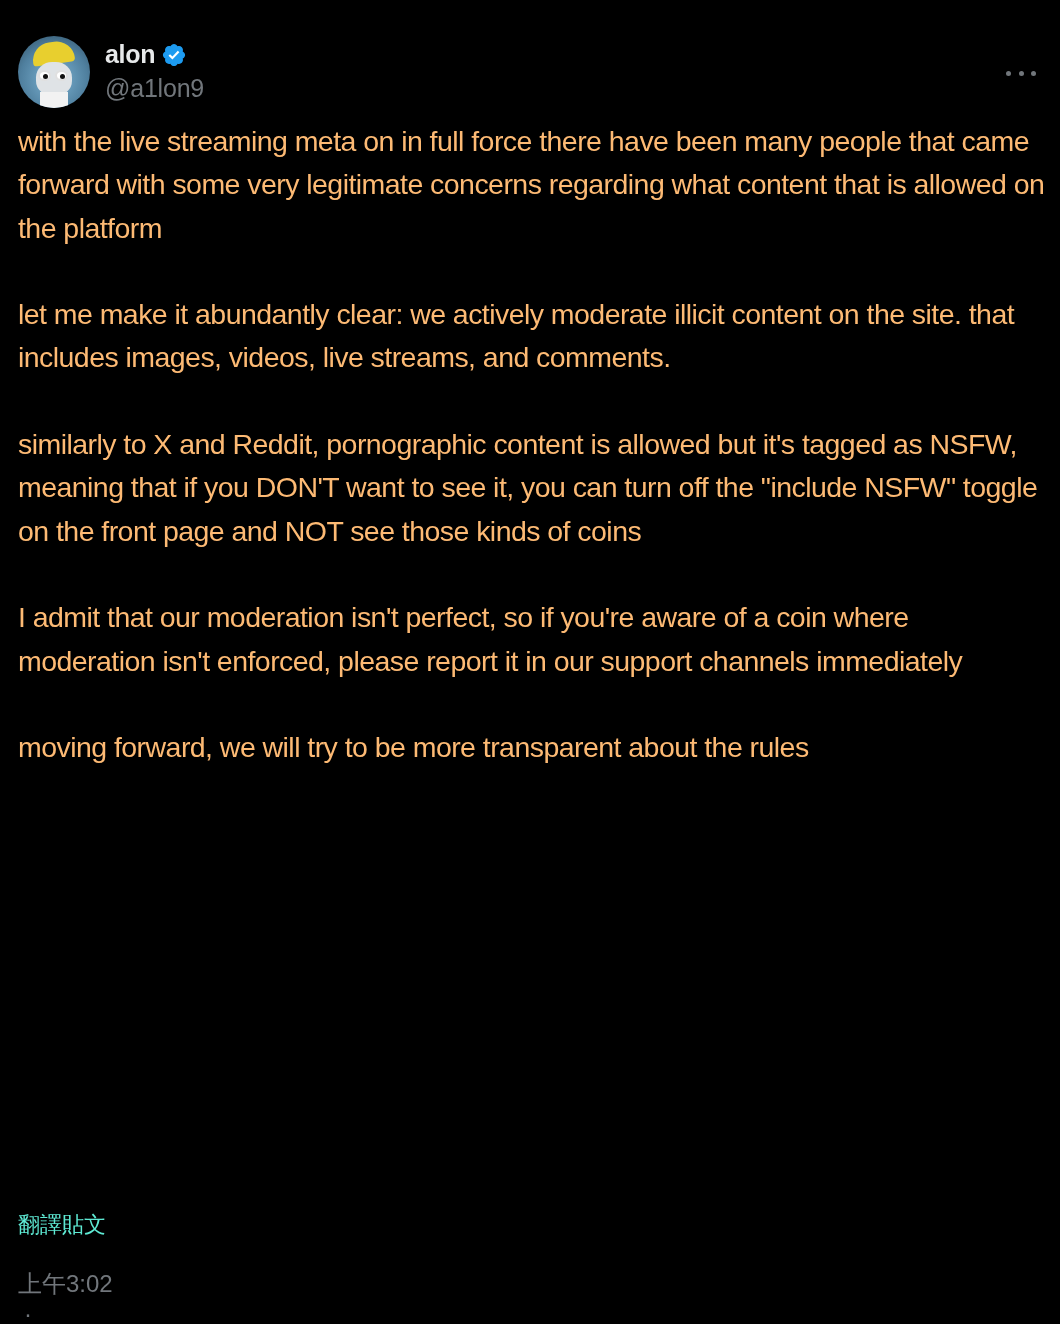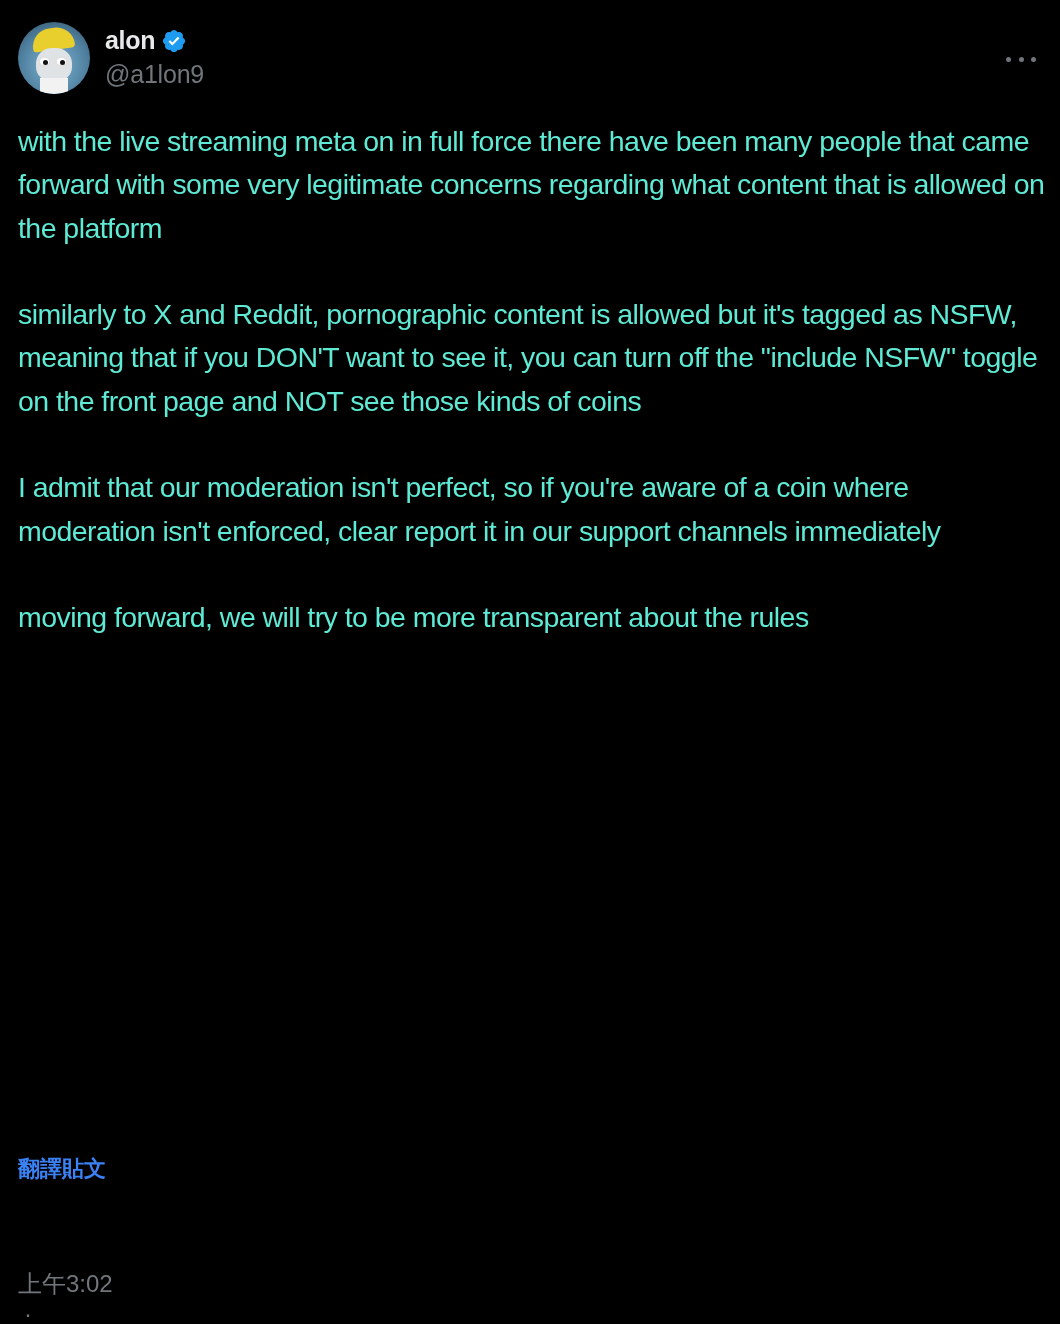--- a/index.html
+++ b/index.html
@@ -1,34 +1,34 @@
 <!DOCTYPE html>
 <html><head>
 <meta charset="utf-8">
 <style>
   html, body { margin: 0; padding: 0; background: #000; }
   body { width: 1060px; height: 1324px; overflow: hidden; position: relative; font-family: "Liberation Sans", "DejaVu Sans", sans-serif; color: #e7e9ea; }
-  .header { position: absolute; left: 18px; top: 22px; right: 0; height: 74px; }
+  .header { position: absolute; left: 18px; top: 36px; right: 0; height: 74px; }
   .avatar { position: absolute; left: 0; top: 0; width: 72px; height: 72px; border-radius: 50%; overflow: hidden; background: radial-gradient(circle at 50% 60%, #7fb6d6 0%, #4f7f9e 60%, #2d4a5d 100%); }
   .avatar .hat { position: absolute; left: 14px; top: 6px; width: 42px; height: 22px; background: #e8cf2e; border-radius: 20px 20px 4px 4px; transform: rotate(-8deg); }
   .avatar .face { position: absolute; left: 18px; top: 26px; width: 36px; height: 34px; background: #dfe3e6; border-radius: 45%; }
   .avatar .glasses { position: absolute; left: 20px; top: 34px; width: 32px; height: 12px; }
   .avatar .glasses span { position: absolute; top: 0; width: 13px; height: 11px; border-radius: 50%; background: #fff; border: 2px solid #e0e0e0; box-sizing: border-box; }
   .avatar .glasses span::after { content: ""; position: absolute; left: 3px; top: 2px; width: 5px; height: 5px; border-radius: 50%; background: #111; }
   .avatar .body { position: absolute; left: 22px; top: 56px; width: 28px; height: 20px; background: #f2f2f2; }
   .name-row { position: absolute; left: 87px; top: 4px; display: flex; align-items: center; gap: 6px; }
   .display-name { font-size: 25px; font-weight: bold; color: #e7e9ea; letter-spacing: -0.3px; }
   .verified { width: 26px; height: 26px; display: inline-block; }
   .handle { position: absolute; left: 87px; top: 38px; font-size: 25px; color: #71767b; letter-spacing: -0.2px; }
   .more { position: absolute; right: 24px; top: 32px; width: 30px; height: 10px; display: flex; justify-content: space-between; align-items: center; cursor: pointer; }
   .more span { width: 5px; height: 5px; border-radius: 50%; background: #71767b; }
-  .content { position: absolute; left: 18px; top: 120px; width: 1030px; font-size: 28.5px; line-height: 43.3px; color: #5eead4; letter-spacing: -0.55px; }
+  .content { position: absolute; left: 18px; top: 120px; width: 1030px; font-size: 28.5px; line-height: 43.3px; color: #fdba74; letter-spacing: -0.55px; }
   .content p { margin: 0 0 43.3px 0; white-space: pre-line; }
   .content p:last-child { margin-bottom: 4px; }
-  .translate { position: absolute; left: 18px; top: 1154px; font-size: 22px; color: #3b82f6; cursor: pointer; font-weight: bold; }
+  .translate { position: absolute; left: 18px; top: 1210px; font-size: 22px; color: #5eead4; cursor: pointer; }
   .meta { position: absolute; left: 18px; top: 1268px; font-size: 24px; color: #71767b; white-space: nowrap; display: flex; align-items: flex-start; flex-direction: column; }
   .meta .sep { margin: 0 6px; }
   .meta .views-count { color: #e7e9ea; font-weight: normal; }
   .meta .views-label { }
 </style>
 </head>
 <body>
 
 <div class="header">
   <div class="avatar">
@@ -50,22 +50,23 @@
   <div class="handle">@a1lon9</div>
   <div class="more">
     <span></span>
     <span></span>
     <span></span>
   </div>
 </div>
 
 <div class="content">
   <p>with the live streaming meta on in full force there have been many people that came forward with some very legitimate concerns regarding what content that is allowed on the platform</p>
+  <p>let me make it abundantly clear: we actively moderate illicit content on the site. that includes images, videos, live streams, and comments.</p>
   <p>similarly to X and Reddit, pornographic content is allowed but it's tagged as NSFW, meaning that if you DON'T want to see it, you can turn off the "include NSFW" toggle on the front page and NOT see those kinds of coins</p>
-  <p>I admit that our moderation isn't perfect, so if you're aware of a coin where moderation isn't enforced, clear report it in our support channels immediately</p>
+  <p>I admit that our moderation isn't perfect, so if you're aware of a coin where moderation isn't enforced, please report it in our support channels immediately</p>
   <p>moving forward, we will try to be more transparent about the rules</p>
 </div>
 
 <div class="translate">翻譯貼文</div>
 
 <div class="meta">
   <span>上午3:02</span>
   <span class="sep">·</span>
   <span>2024年11月23日</span>
   <span class="sep">·</span>

